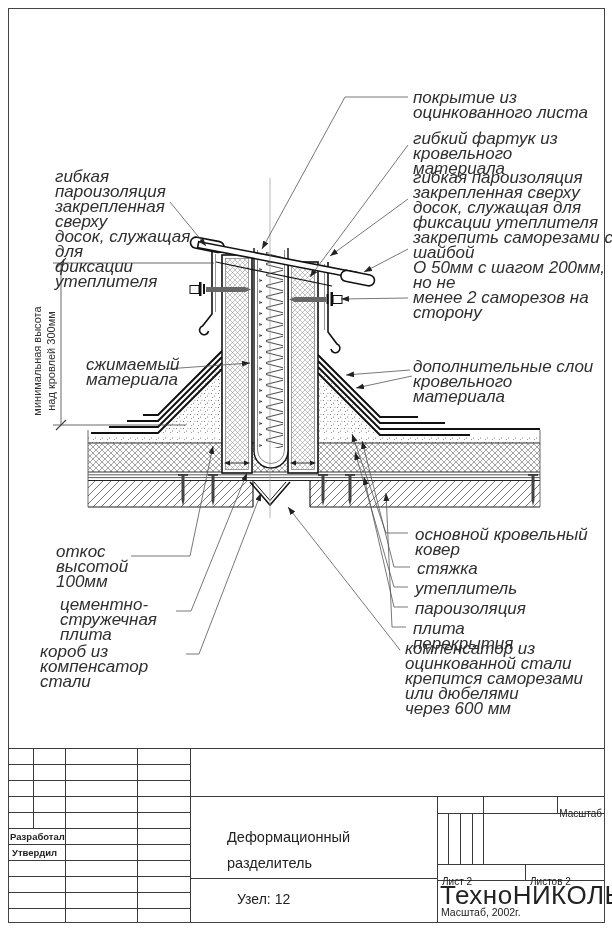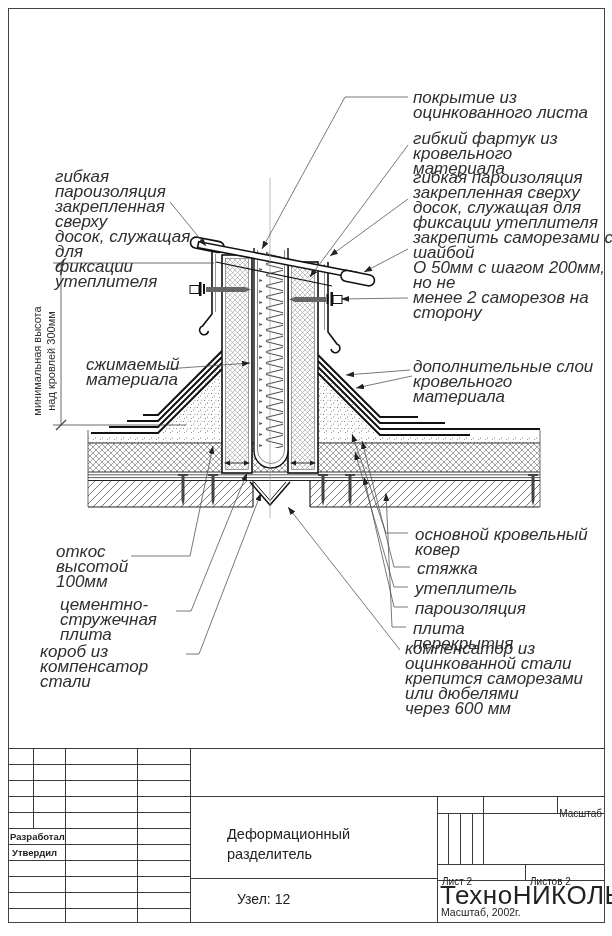--- a/index.html
+++ b/index.html
@@ -5,21 +5,21 @@
   html,body{margin:0;padding:0;background:#e8e8e8;}
   #page{position:relative;width:612px;height:936px;background:#ffffff;overflow:hidden;
         font-family:"Liberation Sans", sans-serif;color:#2b2b2b;}
   #frame{position:absolute;left:8px;top:8px;width:595px;height:913px;border:1px solid #444;}
   svg{position:absolute;left:0;top:0;}
   .lbl{position:absolute;font-size:17px;line-height:15px;white-space:pre-line;color:#2f2f2f;font-style:italic;}
   .tb-h{position:absolute;height:1px;background:#3a3a3a;}
   .tb-v{position:absolute;width:1px;background:#3a3a3a;}
   .tb-txt{position:absolute;color:#222;}
   .t-small{font-size:9.5px;font-weight:bold;}
-  .t-doc{font-size:14.5px;line-height:20px;white-space:pre-line;}
+  .t-doc{font-size:14.5px;line-height:26px;white-space:pre-line;}
   .t-node{font-size:14px;}
   .t-cell{font-size:10px;margin-top:9px;}
   .t-brand{font-size:26px;letter-spacing:0.5px;}
   .t-sub{font-size:10.5px;}
   .rot{position:absolute;left:-31px;top:346px;width:152px;height:30px;text-align:center;
        font-size:11px;line-height:14px;white-space:pre-line;transform:rotate(-90deg);color:#2f2f2f;}
 </style>
 </head>
 <body>
 

